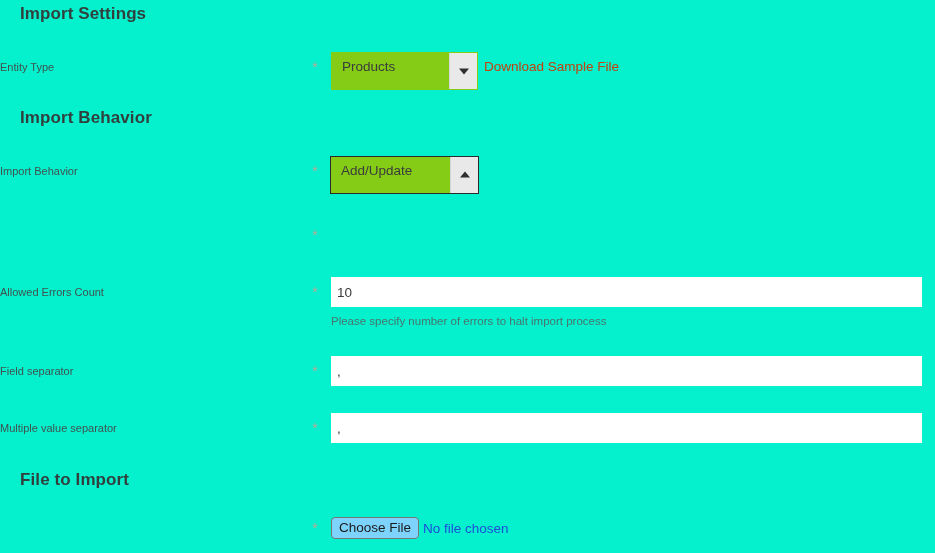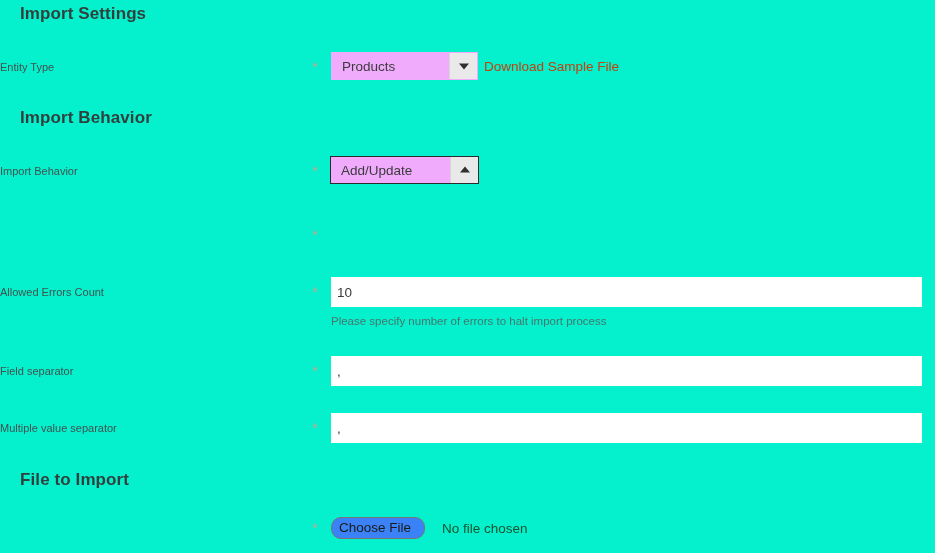--- a/index.html
+++ b/index.html
@@ -64,22 +64,22 @@
     text-align: center;
     line-height: 30px;
     font-size: 14px;
     color: #d99e8c;
     opacity: 0.85;
   }
 
   
   .select-box {
     position: absolute;
-    height: 28px;
-    background: #f0abfc;
+    height: 38px;
+    background: #84cc16;
     box-sizing: border-box;
     border: 1px solid transparent;
   }
   .select-box.focused {
     border: 1px solid #2b2b2b;
   }
   .select-text {
     position: absolute;
     left: 10px;
     top: 0;
@@ -154,34 +154,34 @@
   .file-wrap {
     position: absolute;
     left: 331px;
     top: 0;
     height: 30px;
     display: flex;
     align-items: center;
   }
   .choose-file-btn {
     display: inline-block;
-    background: #3b82f6;
+    background: #7dd3fc;
     border: 1px solid #767676;
-    border-radius: 10px;
-    padding: 1px 13px 2px 7px;
+    border-radius: 4px;
+    padding: 1px 7px 2px 7px;
     font-family: "Liberation Sans", sans-serif;
     font-size: 13.5px;
     color: #1a1a1a;
     line-height: 17px;
     cursor: pointer;
   }
   .file-status {
-    margin-left: 17px;
-    font-size: 13.5px;
-    color: #14532d;
+    margin-left: 4px;
+    font-size: 13.5px;
+    color: #1d4ed8;
     white-space: nowrap;
   }
 </style>
 </head>
 <body>
 
 <div class="page">
 
   <div class="section-title" id="title-import-settings">Import Settings</div>
 

